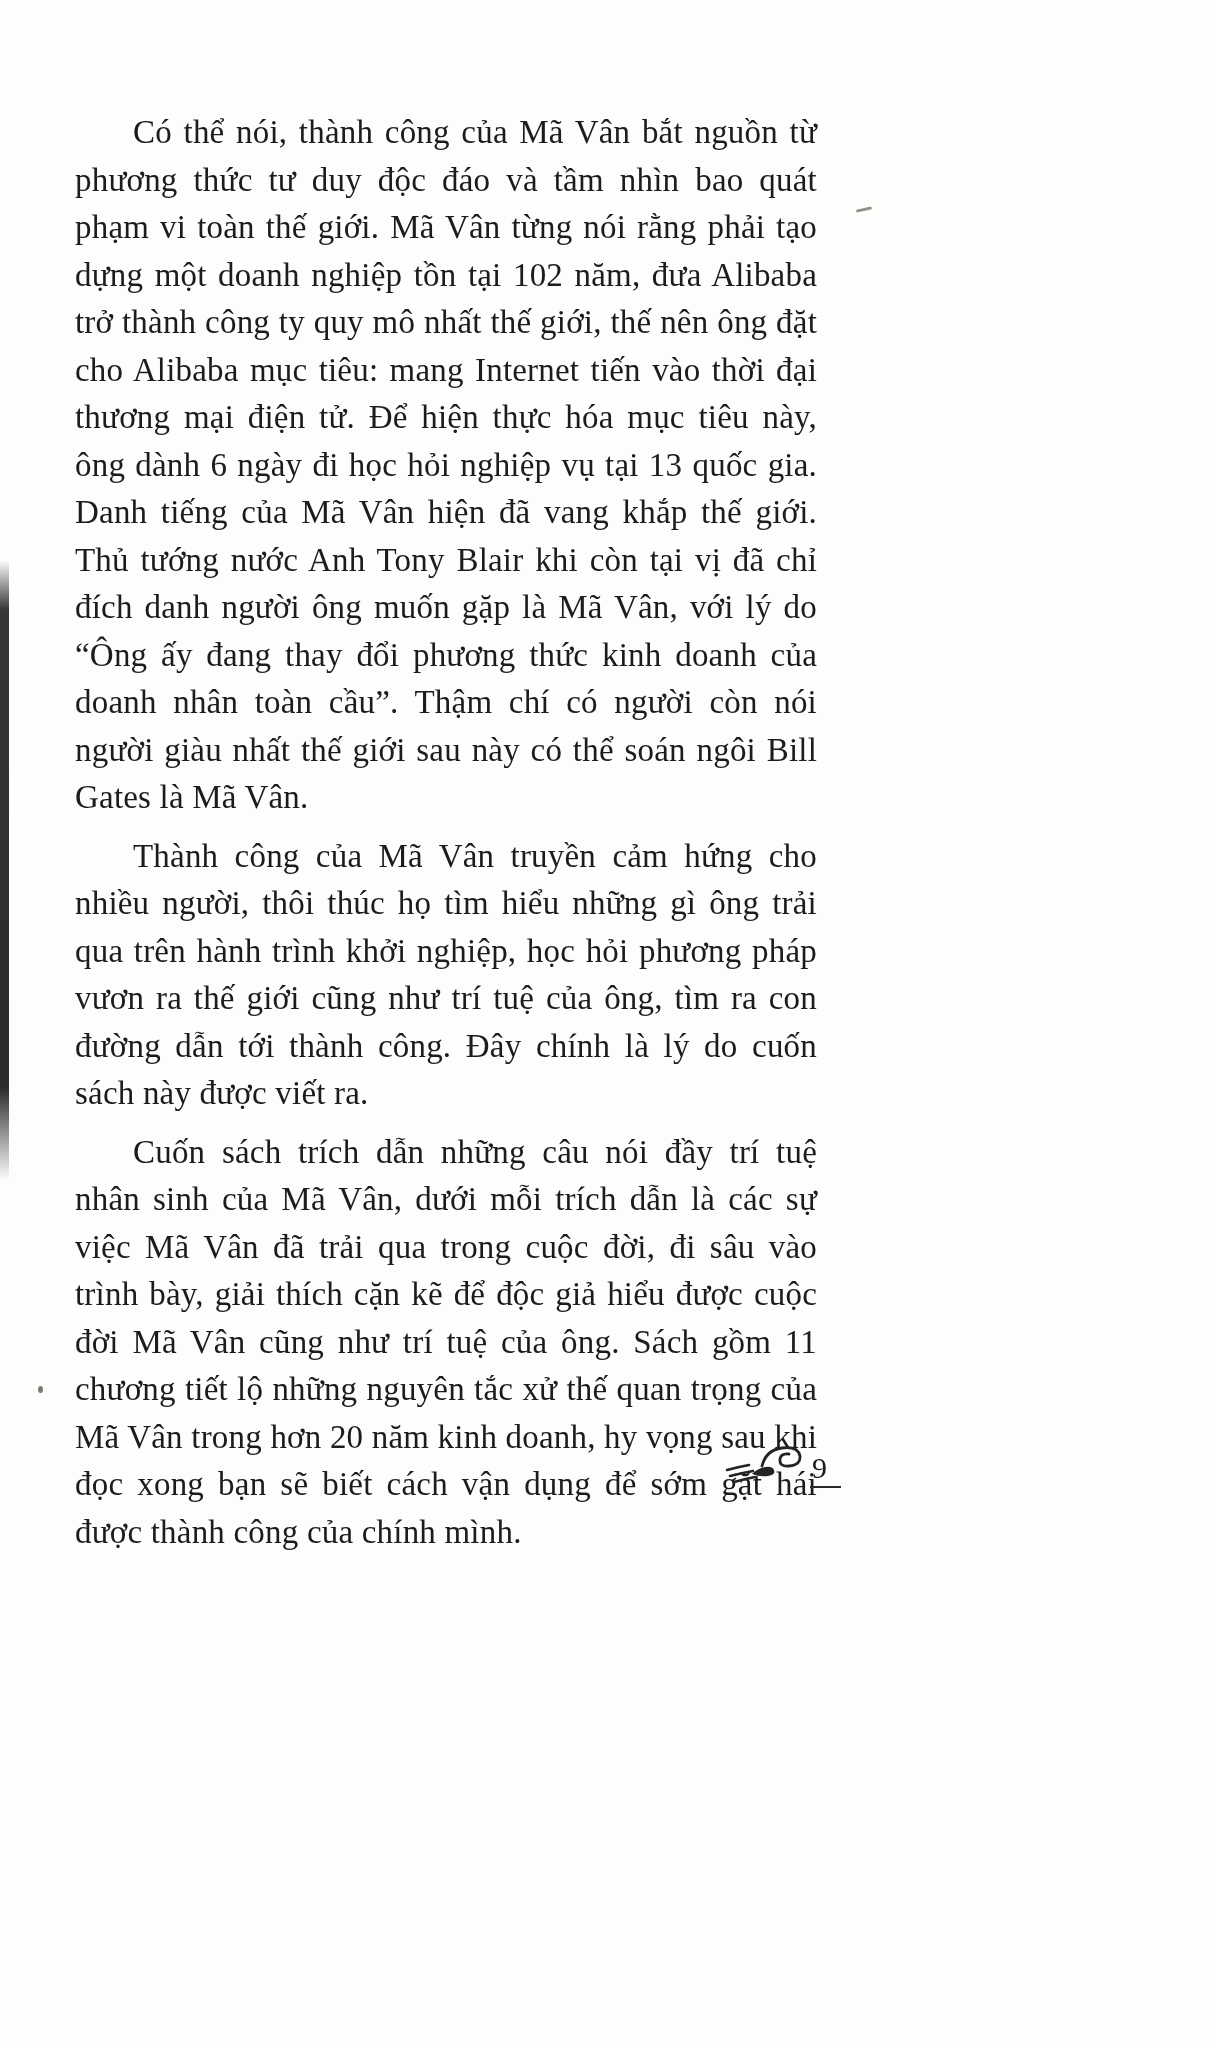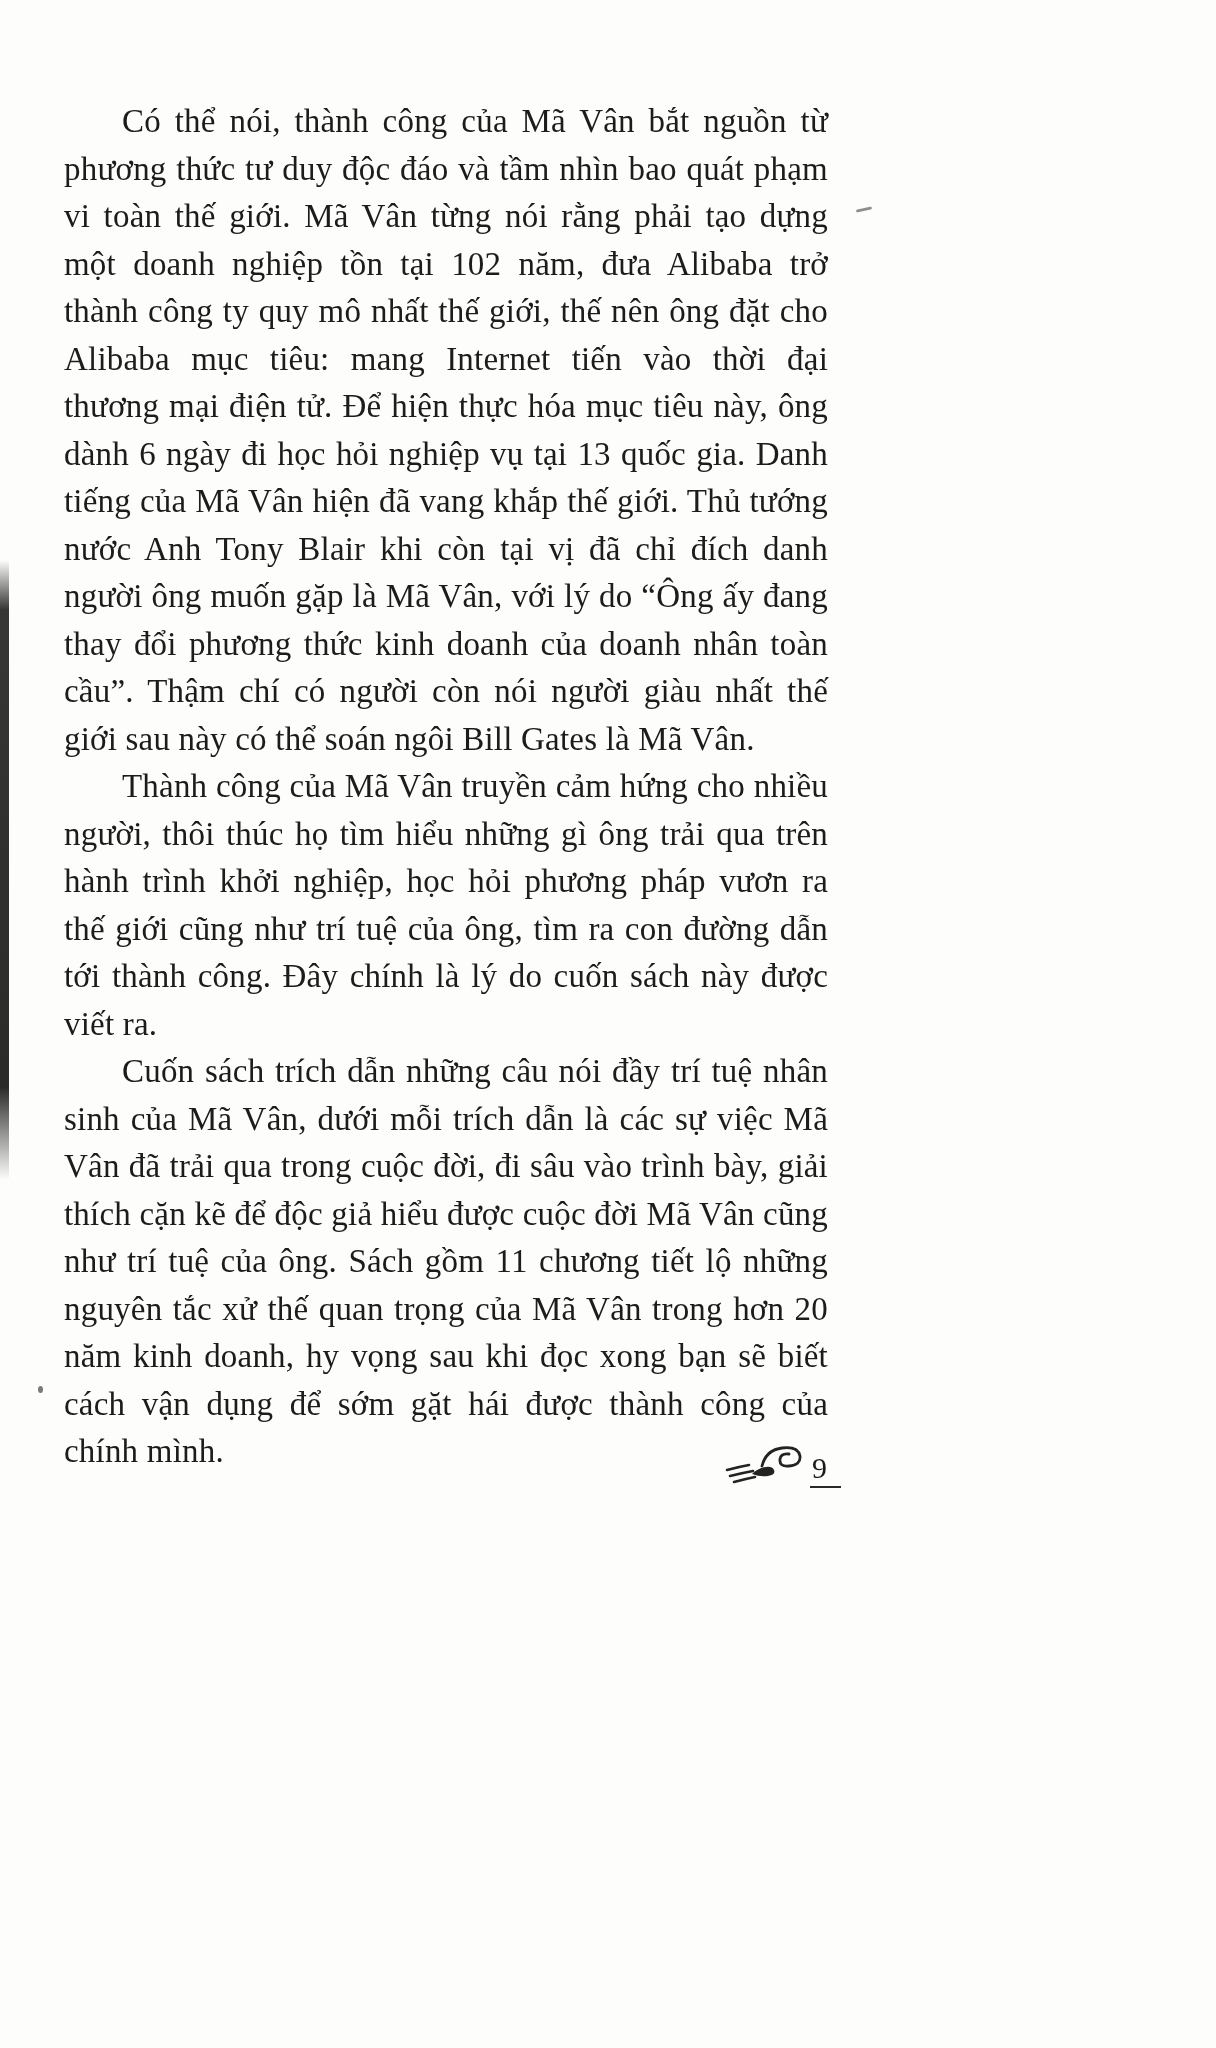--- a/index.html
+++ b/index.html
@@ -37,21 +37,21 @@
     position: absolute;
     left: 64px;
     top: 98px;
     width: 764px;
     font-size: 33px;
     line-height: 47.5px;
     text-align: justify;
     letter-spacing: 0.2px;
   }
   .text-block p {
-    margin: 0;
+    margin: 11px;
     padding: 0;
     text-indent: 58px;
   }
   .footer {
     position: absolute;
     left: 724px;
     top: 1432px;
     width: 130px;
     height: 56px;
     display: flex;

